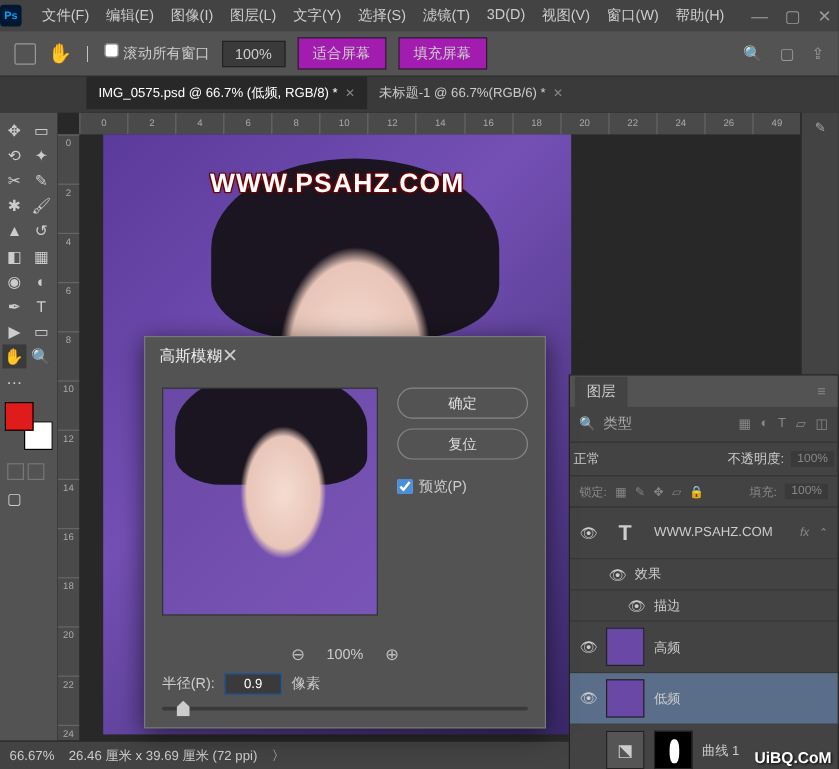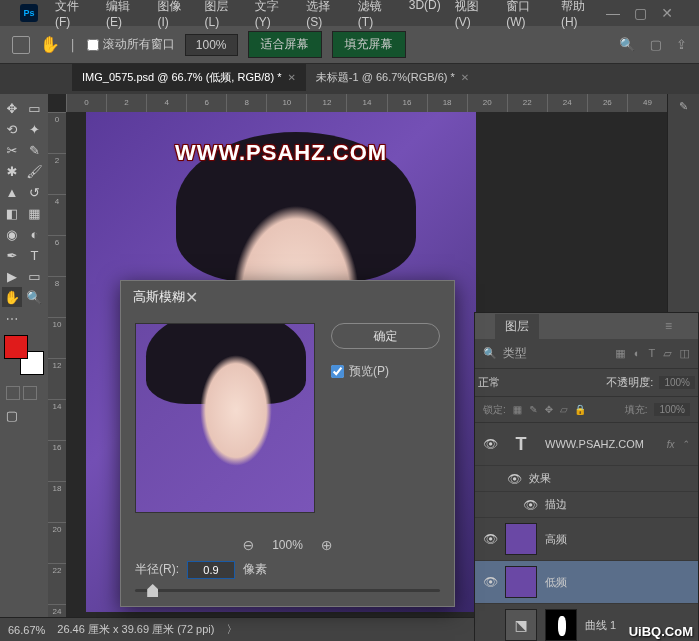--- a/index.html
+++ b/index.html
@@ -1,28 +1,28 @@
 <!DOCTYPE html>
 <html><head>
 <meta charset="utf-8">
 <style>
 *{margin:0;padding:0;box-sizing:border-box;font-family:"Microsoft YaHei",sans-serif;-webkit-font-smoothing:antialiased}
 body{background:#323232;color:#ccc;font-size:11px;width:699px;height:641px;overflow:hidden;position:relative}
-.titlebar{height:26px;background:#434343;display:flex;align-items:center;padding:0 20px}
+.titlebar{height:26px;background:#434343;display:flex;align-items:center;padding:0 0}
 .ps-logo{width:18px;height:18px;background:#001833;border-radius:3px;display:flex;align-items:center;justify-content:center;color:#00a8ff;font-size:9px;font-weight:bold;margin-right:10px}
 .menu{display:flex;flex:1}
 .menu span{padding:4px 7px;cursor:default;font-size:12px}
 .win-controls{display:flex;gap:14px;color:#999;font-size:14px;padding-right:6px}
 .optbar{height:38px;background:#535353;display:flex;align-items:center;padding:0 12px;gap:10px;border-bottom:1px solid #2a2a2a}
 .home-icon{width:18px;height:18px;border:1px solid #999;border-radius:2px}
 .hand-icon{color:#ddd;font-size:16px}
-.opt-cb{display:flex;align-items:center;gap:4px;font-size:12px}
+.opt-cb{display:flex;align-items:flex-start;gap:4px;font-size:12px}
 .opt-cb input{width:12px;height:12px}
 .zoom-box{background:#3a3a3a;border:1px solid #222;padding:3px 10px;font-size:12px}
-.fit-btn{background:#14532d;border:1px solid #222;padding:4px 12px;font-size:12px}
+.fit-btn{background:#a21caf;border:1px solid #222;padding:4px 12px;font-size:12px}
 .right-icons{margin-left:auto;display:flex;gap:14px;color:#999;font-size:13px}
 .tabs{height:30px;background:#3a3a3a;display:flex;align-items:flex-start;padding-left:72px}
 .tab{padding:6px 10px;font-size:11px;color:#ccc;display:flex;align-items:center;gap:6px}
 .tab.active{background:#282828;color:#fff}
 .tab .close{color:#888;font-size:10px}
 .main{display:flex;height:calc(100% - 26px - 38px - 30px - 24px);position:relative}
 .toolbox{width:48px;background:#535353;display:grid;grid-template-columns:1fr 1fr;gap:1px;padding:4px 2px;align-content:start}
 .tool{width:20px;height:20px;display:flex;align-items:center;justify-content:center;color:#ccc;font-size:13px;cursor:pointer}
 .tool.sel{background:#3a3a3a}
 .swatches{grid-column:1/3;width:40px;height:40px;position:relative;margin:6px 2px}
@@ -53,21 +53,21 @@
 .dlg-cb{display:flex;align-items:center;gap:5px;margin-top:6px;font-size:12px}
 .dlg-cb input{width:13px;height:13px;accent-color:#4a90d9}
 .dlg-zoom{display:flex;align-items:center;justify-content:center;gap:18px;margin:8px 0;font-size:12px;padding:0 14px}
 .dlg-zoom .zicon{font-size:14px;color:#bbb}
 .dlg-radius{display:flex;align-items:flex-start;gap:8px;padding:0 14px 6px;font-size:12px}
 .dlg-radius input{width:48px;background:#3a3a3a;border:1px solid #1a5aa5;color:#fff;padding:2px 4px;text-align:center;font-size:11px}
 .dlg-slider{padding:4px 14px 14px}
 .slider-track{height:3px;background:#3a3a3a;position:relative;border-radius:2px}
 .slider-thumb{position:absolute;left:4%;top:-5px;width:11px;height:13px;background:#ccc;clip-path:polygon(50% 0,100% 40%,100% 100%,0 100%,0 40%)}
 .layers-panel{position:absolute;top:218px;right:0;width:225px;background:#434343;border:1px solid #222;z-index:60}
-.lp-tab{height:26px;display:flex;align-items:center;padding:0 26px;font-size:12px;background:#535353}
+.lp-tab{height:26px;display:flex;align-items:center;padding:0 10px;font-size:12px;background:#535353}
 .lp-tab span:first-child{background:#434343;padding:4px 10px;margin-left:-6px}
 .lp-filter{height:30px;display:flex;align-items:center;padding:0 8px;gap:6px;border-bottom:1px solid #333}
 .lp-search{font-size:12px;color:#aaa;flex:1}
 .lp-ficons{display:flex;gap:8px;color:#888;font-size:11px}
 .lp-mode{height:28px;display:flex;align-items:center;padding:0 3px;gap:6px;font-size:11px;border-bottom:1px solid #333}
 .lp-mode span:first-child{flex:1}
 .lp-opacity-box{background:#3a3a3a;padding:1px 5px;font-size:10px;color:#888}
 .lp-lock{height:26px;display:flex;align-items:center;padding:0 8px;gap:7px;font-size:10px;color:#888;border-bottom:1px solid #333}
 .layer{display:flex;align-items:center;padding:5px 8px;gap:8px;border-bottom:1px solid #383838;font-size:11px;min-height:40px}
 .layer.sub{padding-left:32px;min-height:24px}
@@ -296,20 +296,21 @@
     <span>高斯模糊</span>
     <span class="dlg-x">✕</span>
   </div>
   <div class="dlg-body">
     <div class="preview">
       <div class="prev-hair"></div>
       <div class="prev-face"></div>
     </div>
     <div class="dlg-right">
       <button class="dlg-btn">确定</button>
+      <button class="dlg-btn">复位</button>
       <label class="dlg-cb">
           <input type="checkbox" checked="" style="">
           <span>预览(P)</span>
         </label>
     </div>
   </div>
   <div class="dlg-zoom">
     <span class="zicon">⊖</span>
     <span>100%</span>
     <span class="zicon">⊕</span>

